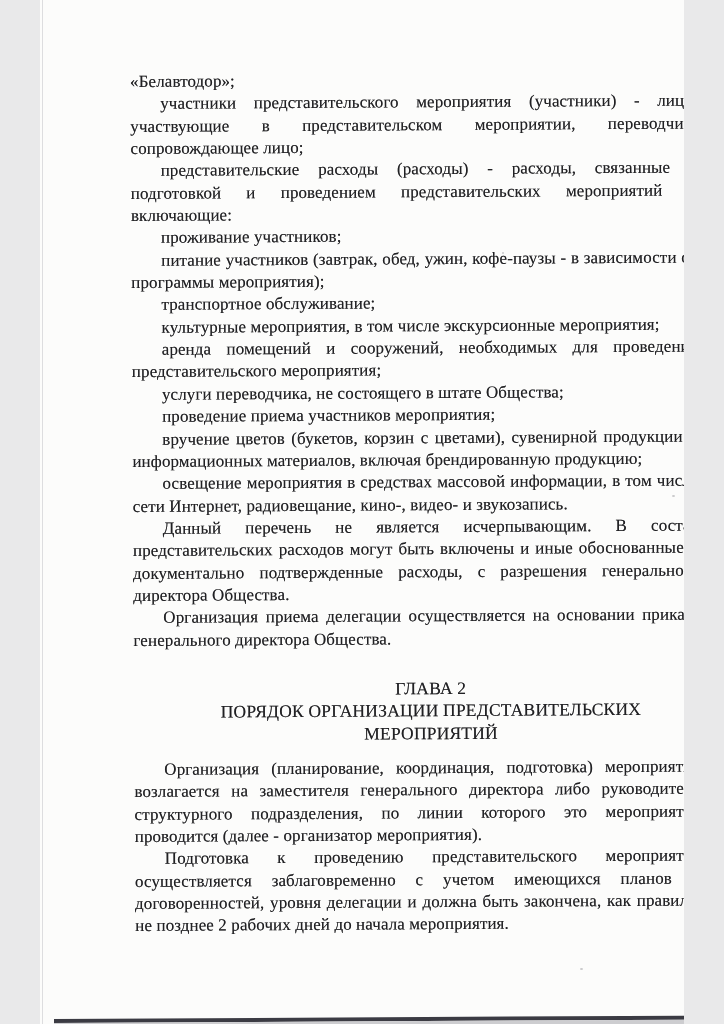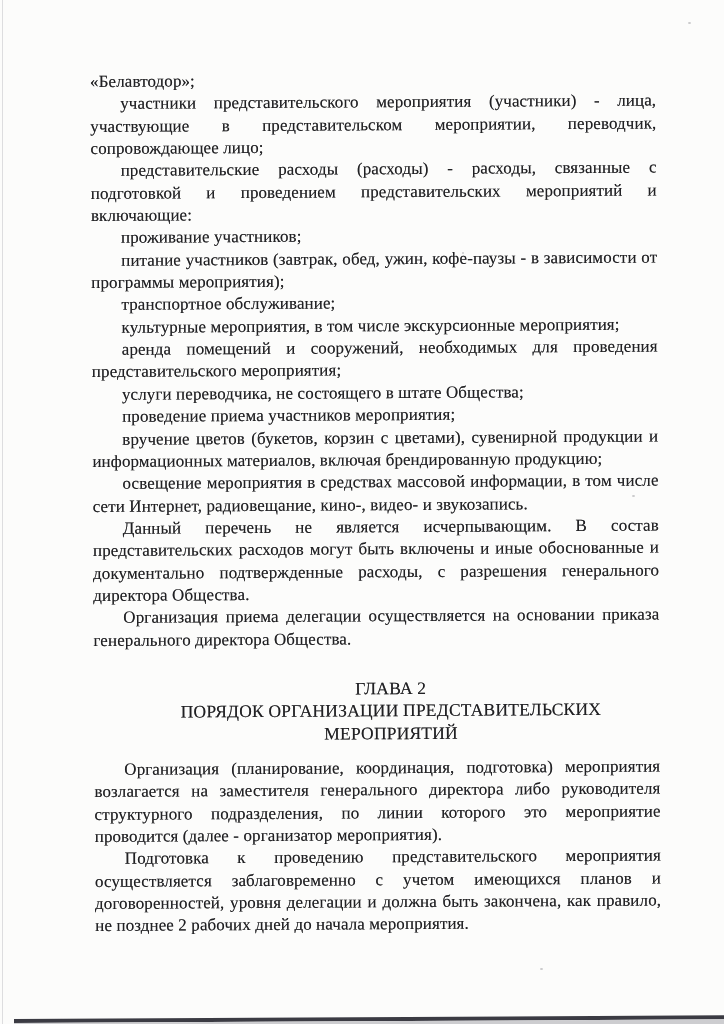--- a/index.html
+++ b/index.html
@@ -2,21 +2,21 @@
 <html lang="ru"><head>
 <meta charset="utf-8">
 <style>
   html, body {
     margin: 0;
     padding: 0;
     background: #e9e9ea;
   }
   .page {
     position: relative;
-    width: 724px;
+    width: 644px;
     height: 1024px;
     margin: 0 auto;
     background: #fcfcfb;
     overflow: hidden;
     font-family: "Liberation Serif", "DejaVu Serif", serif;
     color: #212124;
   }
   
   .left-edge {
     position: absolute;

